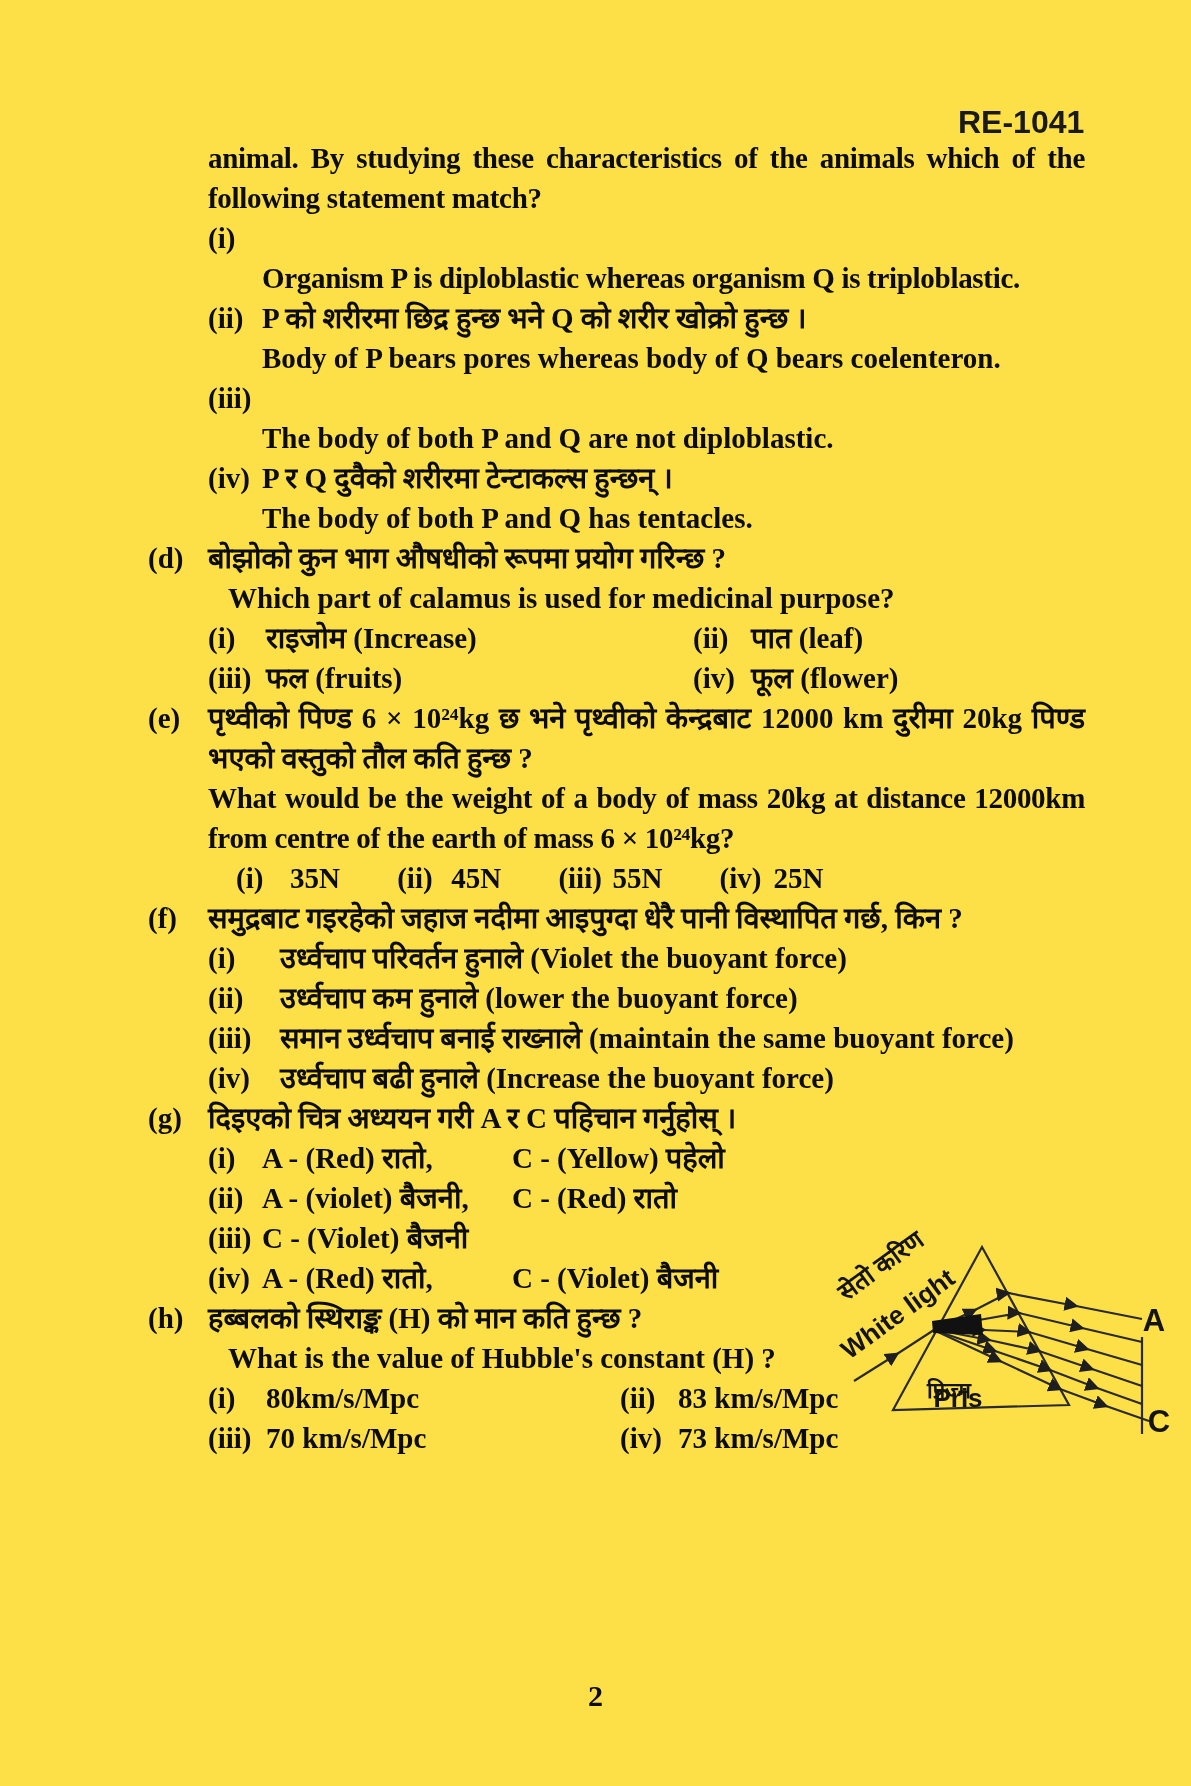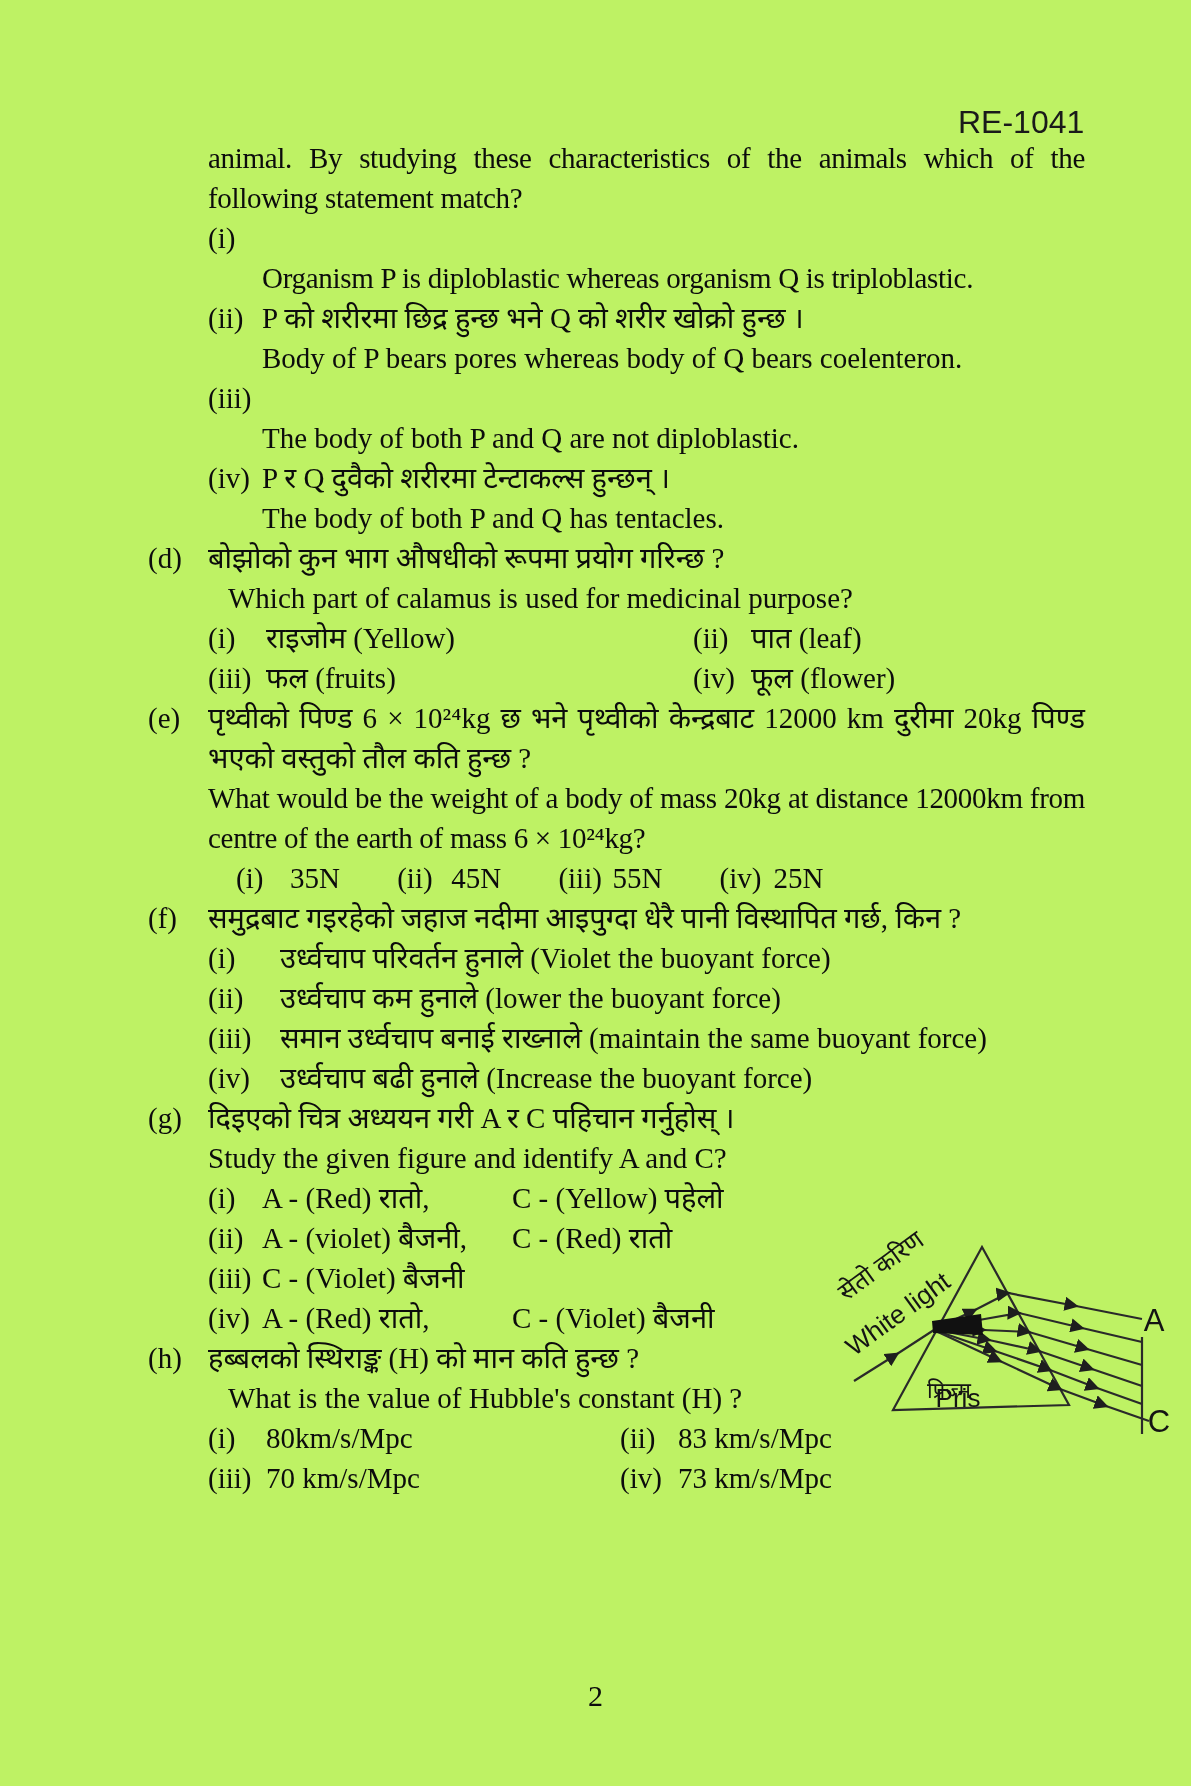--- a/index.html
+++ b/index.html
@@ -1,20 +1,20 @@
 <!DOCTYPE html>
 <html><head>
 <meta charset="utf-8">
 <style>
   html,body { margin:0; padding:0; background:#e8e8e6; }
   .page {
     position:relative; width:1191px; height:1786px; margin:0 auto;
-    background:#bef264; overflow:hidden; color:#0c0c0c;
+    background:#fde047; overflow:hidden; color:#0c0c0c;
     font-family:"Liberation Serif","DejaVu Serif",serif;
-    font-size:29px; line-height:40px;
+    font-size:29px; line-height:40px;font-weight:bold;
   }
   .header-code {
     position:absolute; top:104px; left:958px; width:200px;
     font-family:"Liberation Sans","DejaVu Sans",sans-serif;
     font-size:32px; line-height:36px; color:#1a1a1a;
   }
   .content { position:absolute; left:148px; top:138px; width:937px; }
   .tight { letter-spacing:-0.3px; }
   .para { margin-left:60px; text-align:justify; }
   .row { display:flex; }
@@ -97,21 +97,21 @@
 
     <div>
       <div class="row">
         <span class="letter">(d)</span>
         <span class="qtext np">बोझोको कुन भाग औषधीको रूपमा प्रयोग गरिन्छ ?</span>
       </div>
       <div class="trans1">Which part of calamus is used for medicinal purpose?</div>
       <div class="grid2">
         <span class="gcol1-d">
           <span class="mk">(i)</span>
-          <span class="np">राइजोम (Yellow)</span>
+          <span class="np">राइजोम (Increase)</span>
         </span>
         <span class="gcol2">
           <span class="mk">(ii)</span>
           <span class="np">पात (leaf)</span>
         </span>
       </div>
       <div class="grid2">
         <span class="gcol1-d">
           <span class="mk">(iii)</span>
           <span class="np">फल (fruits)</span>
@@ -158,21 +158,20 @@
         <span class="mk-w">(iv)</span>
         <span class="tx np">उर्ध्वचाप बढी हुनाले (Increase the buoyant force)</span>
       </div>
     </div>
 
     <div>
       <div class="row">
         <span class="letter">(g)</span>
         <span class="qtext np">दिइएको चित्र अध्ययन गरी A र C पहिचान गर्नुहोस् ।</span>
       </div>
-      <div class="g-eng">Study the given figure and identify A and C?</div>
       <div class="sub">
         <span class="mk">(i)</span>
         <span class="g-a">A - (Red) रातो,</span>
         <span class="g-c">C - (Yellow) पहेलो</span>
       </div>
       <div class="sub">
         <span class="mk">(ii)</span>
         <span class="g-a">A - (violet) बैजनी,</span>
         <span class="g-c">C - (Red) रातो</span>
       </div>

